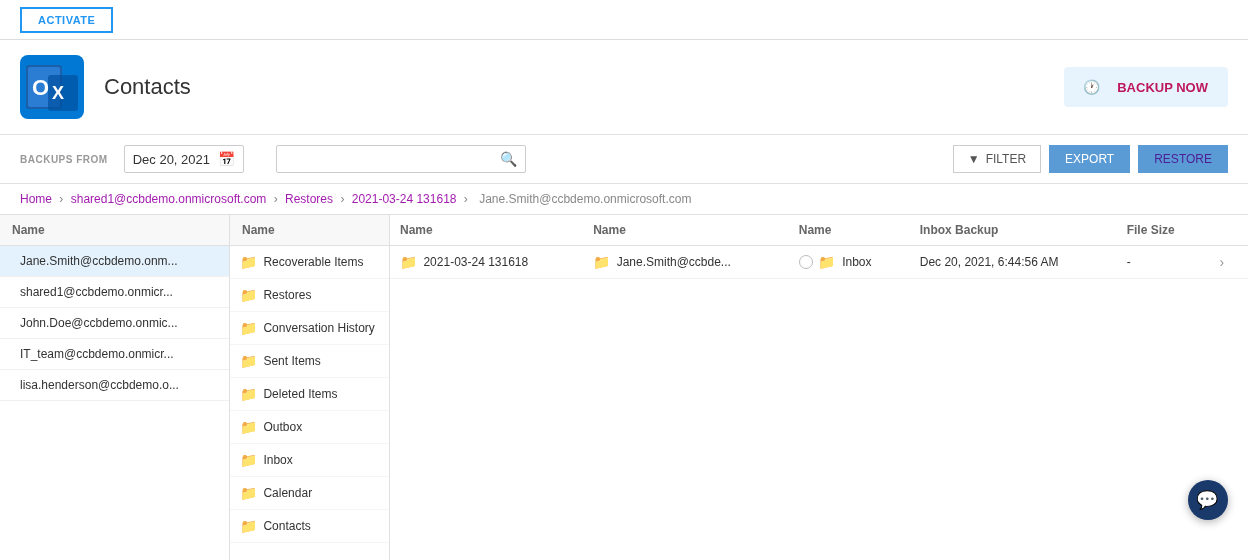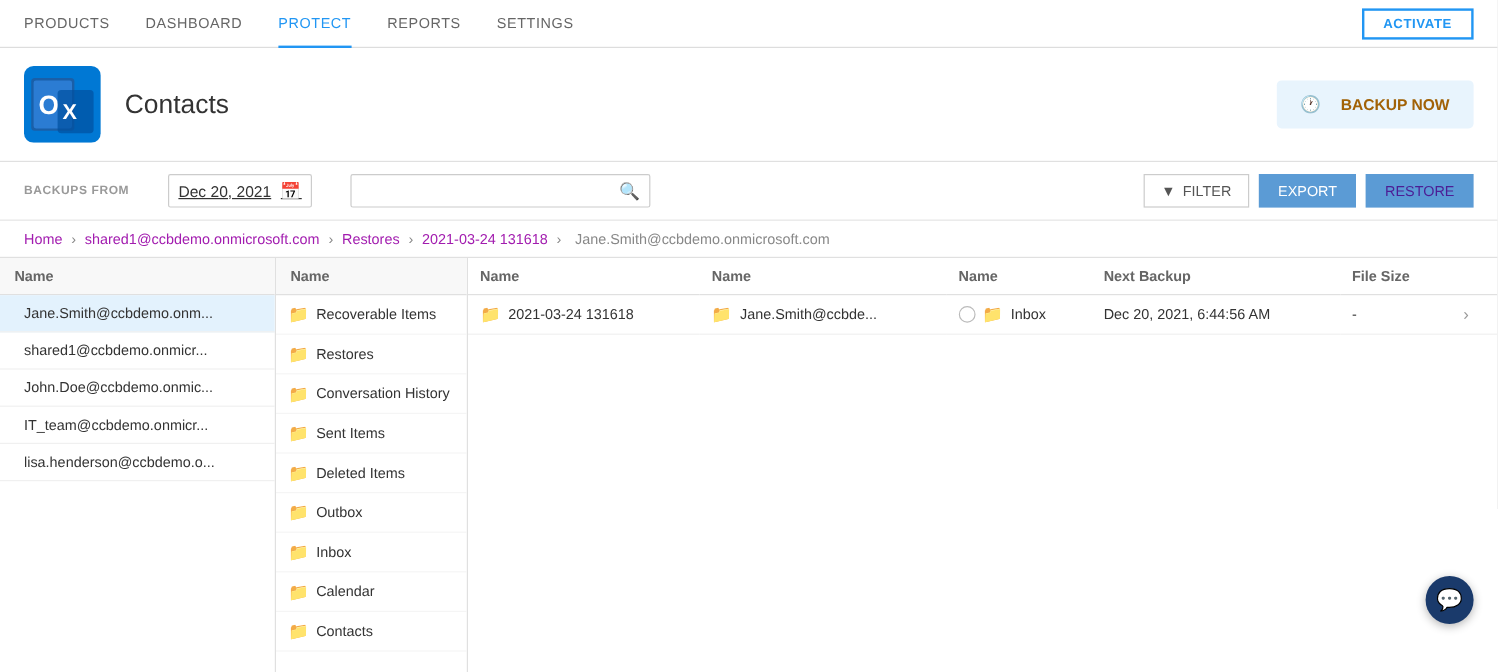--- a/index.html
+++ b/index.html
@@ -55,52 +55,51 @@
       background: #e8f4fd;
       border-radius: 4px;
       padding: 12px 20px;
       display: flex;
       align-items: center;
       gap: 8px;
       font-size: 13px;
       color: #555;
     }
     .backup-now-link {
-      color: #a16207;
+      color: #be185d;
       font-weight: 600;
       cursor: pointer;
       margin-left: 8px;
       text-decoration: none;
     }
 
     
     .toolbar {
       background: #fff;
       padding: 10px 20px;
       display: flex;
       align-items: center;
       gap: 12px;
       border-bottom: 1px solid #e0e0e0;
     }
     .backups-from-label {
       font-size: 10px;
       color: #999;
       letter-spacing: 0.5px;
       font-weight: 600;
-      margin-right: 20px;
+      margin-right: 4px;
     }
     .date-picker {
       display: flex;
       align-items: flex-end;
       border: 1px solid #ccc;
       border-radius: 2px;
       padding: 5px 8px;
       gap: 8px;
       font-size: 13px;
-      text-decoration: underline;
     }
     .search-box {
       flex: 1;
       max-width: 250px;
       display: flex;
       align-items: center;
       border: 1px solid #ccc;
       border-radius: 2px;
       padding: 5px 8px;
       gap: 6px;
@@ -281,27 +280,20 @@
       width: 64px;
       height: 64px;
       position: relative;
       flex-shrink: 0;
     }
   </style>
 </head>
 <body>
 
 <div class="top-nav">
-  <div class="nav-links">
-    <span class="nav-link">PRODUCTS</span>
-    <span class="nav-link">DASHBOARD</span>
-    <span class="nav-link active">PROTECT</span>
-    <span class="nav-link">REPORTS</span>
-    <span class="nav-link">SETTINGS</span>
-  </div>
   <button class="activate-btn">ACTIVATE</button>
 </div>
 
 <div class="app-header">
   <div class="outlook-logo">
     <svg width="64" height="64" viewBox="0 0 64 64">
       <rect width="64" height="64" rx="8" fill="#0078d4"></rect>
       <rect x="6" y="10" width="36" height="44" rx="3" fill="#1a5fa8"></rect>
       <rect x="8" y="12" width="32" height="40" rx="2" fill="#2b7cd3"></rect>
       <text x="12" y="40" font-size="22" font-weight="700" fill="white" font-family="Arial">O</text>
@@ -400,21 +392,21 @@
   </div>
 
   <div class="right-content">
     <div class="table-area">
       <table class="data-table">
         <thead>
           <tr>
             <th>Name</th>
             <th>Name</th>
             <th>Name</th>
-            <th>Next Backup</th>
+            <th>Inbox Backup</th>
             <th>File Size</th>
             <th></th>
           </tr>
         </thead>
         <tbody>
           <tr>
             <td>
               <div class="folder-cell">
                 <span class="folder-icon">📁</span>
                 <span>2021-03-24 131618</span>

